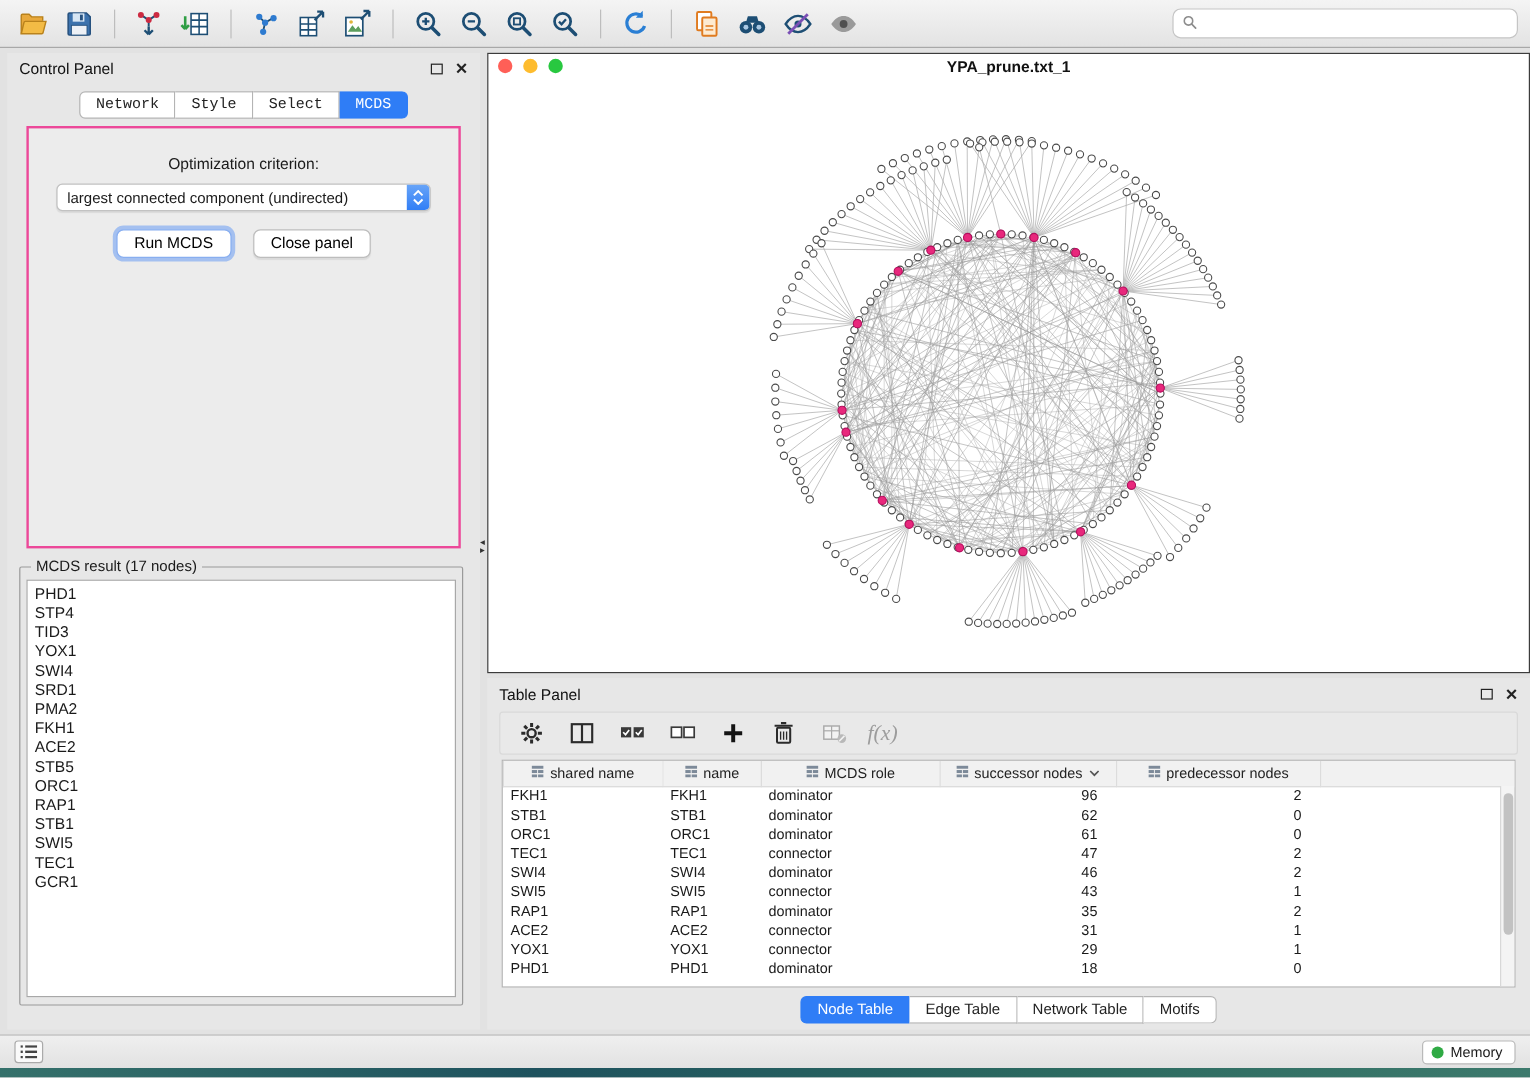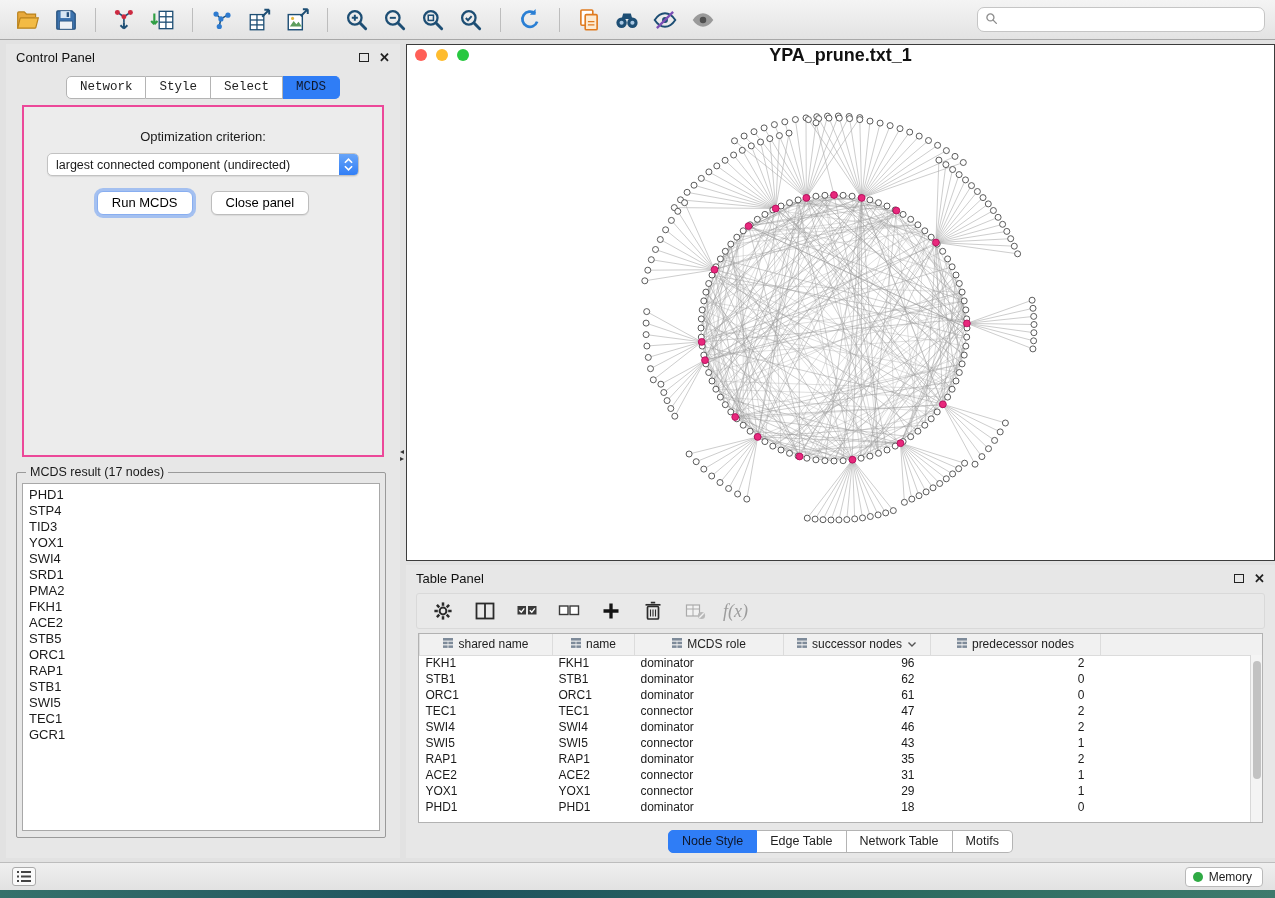--- a/index.html
+++ b/index.html
@@ -24,21 +24,21 @@
   .panel-header .ph-title { flex:1; }
   .ph-icons { display:flex; align-items:center; gap:10px; }
   .float-box { width:10px; height:9px; border:1.5px solid #222; display:inline-block; }
   .close-x { font-size:13px; font-weight:bold; color:#222; line-height:1; }
 
   .segbar { display:flex; justify-content:center; }
   .seg { padding:3px 13px 4px; font-size:12.5px; background:#fff; border:1px solid #b4b4b4; border-left:none;
     color:#222; white-space:nowrap; }
   .seg:first-child { border-left:1px solid #b4b4b4; border-radius:5px 0 0 5px; }
   .seg:last-child { border-radius:0 5px 5px 0; }
-  .seg.active { background:var(--accent); border-color:var(--accent); color:#0f172a;text-align:right; }
+  .seg.active { background:var(--accent); border-color:var(--accent); color:#ffffff;text-align:right; }
   .cp-tabs-row { margin:6px 0 0;font-family:Liberation Mono, monospace; }
 
   .cp-content { margin:6px 16px 0; height:352px; background:#ececec; border:2px solid #ec4899;
     padding-top:22px; }
   .opt-label { text-align:center; font-size:13px; margin-bottom:9px; }
   .dropdown { width:312px; height:23px; margin:0 auto; background:#fff; border:1px solid #c2c2c2;
     border-radius:5px; display:flex; align-items:center; overflow:hidden;
     box-shadow:0 1px 1px rgba(0,0,0,.08);gap:20px; }
   .dd-text { flex:1; font-size:12.5px; padding:0 8px; white-space:nowrap; }
   .dd-stepper { width:19px; height:23px; background:linear-gradient(#6aa6f8,var(--accent));
@@ -58,21 +58,21 @@
   
   .vsplit { position:absolute; left:400px; top:44px; width:6px; height:814px; }
   .vsplit .arrows { position:absolute; top:404px; left:0; font-size:8px; color:#333; line-height:7px; }
 
   
   .network-window { position:absolute; left:406px; top:44px; width:869px; height:517px;
     background:#fff; border:1px solid #3c3c3c; }
   .net-titlebar { height:20px; position:relative; display:flex; align-items:center; justify-content:center; }
   .traffic { position:absolute; left:8px; top:4px; display:flex; gap:9px; }
   .tl { width:12px; height:12px; border-radius:50%; }
-  .net-title { font-size:18px; font-weight:bold; color:#111; }
+  .net-title { font-size:13px; font-weight:bold; color:#111; }
   #network-svg { display:block; }
 
   
   .table-panel { position:absolute; left:406px; top:565px; width:869px; height:293px;
     background:#e7e7e7; display:flex; flex-direction:column; }
   .tp-toolbar { height:36px; margin:2px 10px 0; display:flex; align-items:center; gap:14px; padding:0 12px;
     background:#e9e9e9; border:1px solid #d9d9d9; border-radius:3px; }
   .tp-btn { width:28px; height:28px; display:flex; align-items:center; justify-content:center; }
   .fx { font-family:Liberation Serif, serif; font-style:italic; font-size:18px; color:#9c9c9c; }
 
@@ -1243,21 +1243,21 @@
             <td></td>
           </tr>
         </tbody>
     </table>
     <div class="vscroll">
         <div class="thumb"></div>
       </div>
   </div>
   <div class="tp-tabs-row">
     <div class="segbar">
-        <div class="seg active">Node Style</div>
+        <div class="seg active">Node Table</div>
         <div class="seg">Edge Table</div>
         <div class="seg">Network Table</div>
         <div class="seg">Motifs</div>
       </div>
   </div>
 </div>
 
 <div class="statusbar">
   <span class="list-btn">
     <svg width="14" height="11" viewBox="0 0 14 11">

